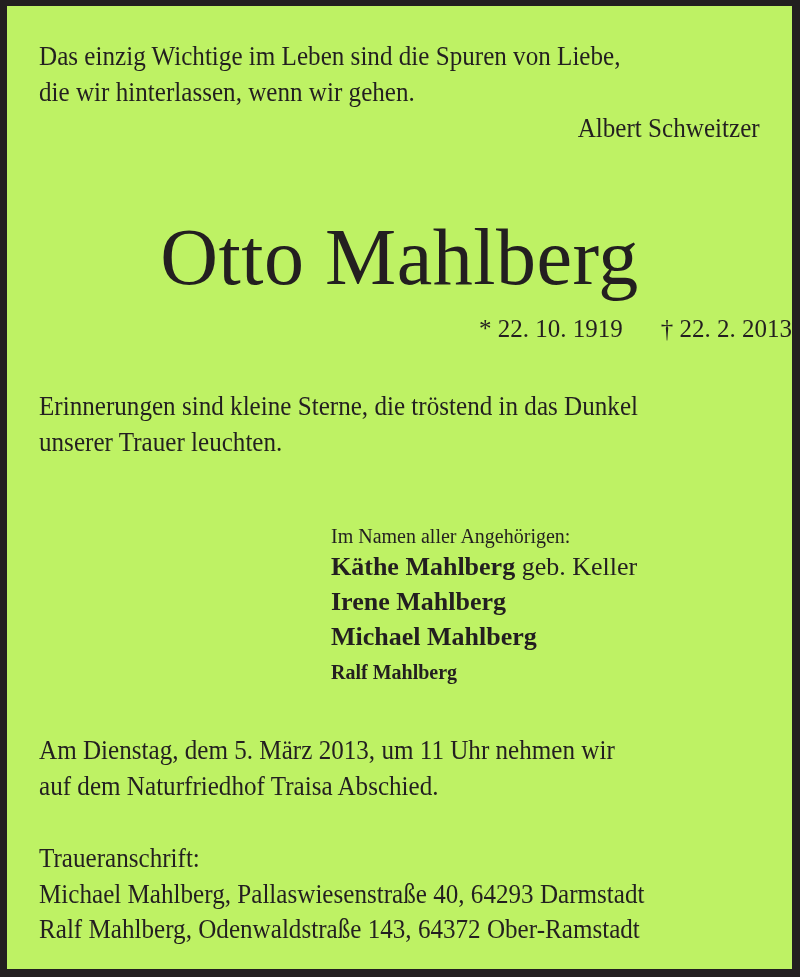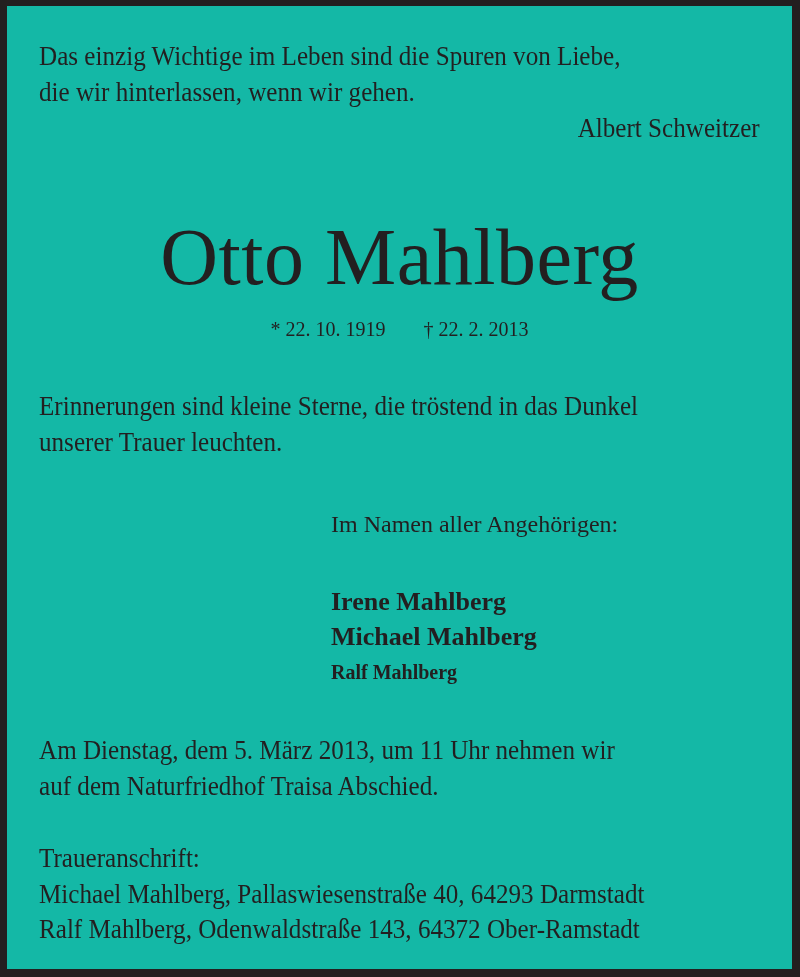--- a/index.html
+++ b/index.html
@@ -4,41 +4,41 @@
   <style>
     html, body { margin: 0; padding: 0; background: #ffffff; }
     body { width: 800px; height: 977px; overflow: hidden; }
     .frame {
       position: absolute; left: 0; top: 0;
       width: 800px; height: 977px;
       box-sizing: border-box;
       border-style: solid;
       border-color: #231f20;
       border-width: 6px 8px 8px 7px;
-      background: #14b8a6;
+      background: #bef264;
       color: #231f20;
       font-family: "Liberation Serif", "DejaVu Serif", serif;
     }
     .line {
       position: absolute;
       white-space: nowrap;
       font-size: 27px;
       line-height: 32px;
       transform-origin: left top;
     }
     .cond { transform: scaleX(0.93); }
     .right { text-align: right; transform-origin: right top; }
     .name {
       position: absolute; left: 0; right: 0; top: 203px;
       text-align: center; font-size: 80px; line-height: 96px;
       letter-spacing: 0.5px;
     }
     .dates {
       position: absolute; left: 0; right: 0; top: 306px;
-      text-align: center; font-size: 20px; line-height: 34px;
+      text-align: right; font-size: 25px; line-height: 34px;
     }
     .dates span { display: inline-block; }
     .dates .gap { width: 38px; }
     .bold { font-weight: bold; }
   </style>
 </head>
 <body>
 
 <div class="frame">
 
@@ -48,21 +48,22 @@
 
   <div class="name">Otto Mahlberg</div>
 
   <div class="dates">
     <span>* 22. 10. 1919</span><span class="gap"></span><span>† 22. 2. 2013</span>
   </div>
 
   <div class="line cond" style="left:32px; top:384px;">Erinnerungen sind kleine Sterne, die tröstend in das Dunkel</div>
   <div class="line cond" style="left:32px; top:420px;">unserer Trauer leuchten.</div>
 
-  <div class="line" style="left:324px; top:502px; font-size:24px;">Im Namen aller Angehörigen:</div>
+  <div class="line" style="left:324px; top:514px; font-size:20px;">Im Namen aller Angehörigen:</div>
+  <div class="line" style="left:324px; top:545px; font-size:26px;"><span class="bold">Käthe Mahlberg</span><span> geb. Keller</span></div>
   <div class="line" style="left:324px; top:615px; font-size:26px;"><span class="bold">Michael Mahlberg</span></div>
   <div class="line" style="left:324px; top:580px; font-size:26px;"><span class="bold">Irene Mahlberg</span></div>
   <div class="line" style="left:324px; top:650px; font-size:20px;"><span class="bold">Ralf Mahlberg</span></div>
 
   <div class="line cond" style="left:32px; top:728px;">Am Dienstag, dem 5. März 2013, um 11 Uhr nehmen wir</div>
   <div class="line cond" style="left:32px; top:764px;">auf dem Naturfriedhof Traisa Abschied.</div>
 
   <div class="line cond" style="left:32px; top:836px;">Traueranschrift:</div>
   <div class="line cond" style="left:32px; top:872px;">Michael Mahlberg, Pallaswiesenstraße 40, 64293 Darmstadt</div>
   <div class="line cond" style="left:32px; top:907px;">Ralf Mahlberg, Odenwaldstraße 143, 64372 Ober-Ramstadt</div>

